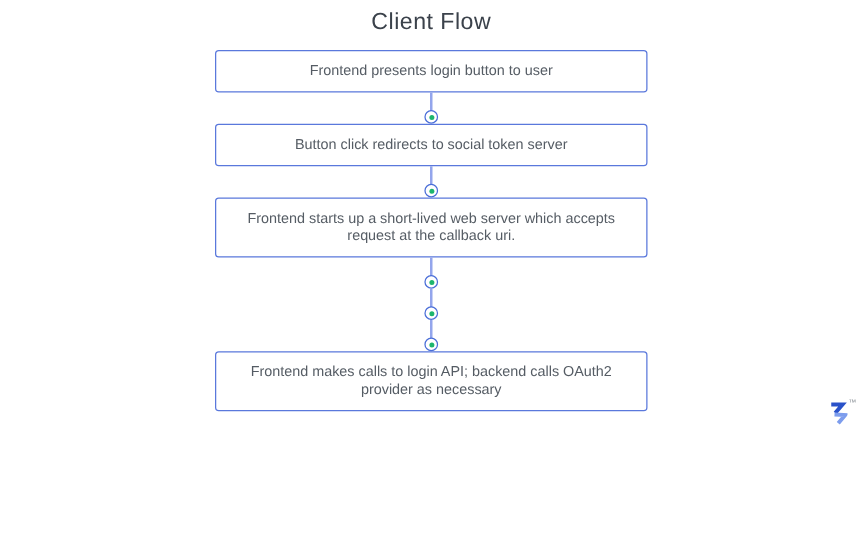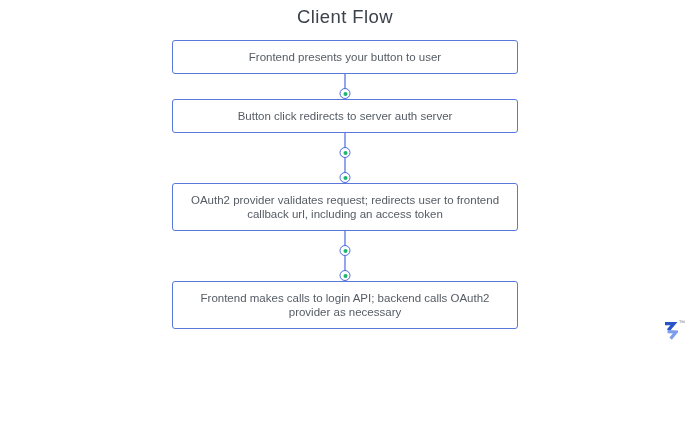--- a/index.html
+++ b/index.html
@@ -96,52 +96,52 @@
 </head>
 <body>
 
 <div class="page">
 
   <h1 class="title">Client Flow</h1>
 
   <div class="flow">
 
     <div class="flow-box">
-      <span>Frontend presents your button to user</span>
+      <span>Frontend presents login button to user</span>
     </div>
 
     <div class="connector">
       <span class="connector-line"></span>
       <span class="connector-node">
           <span class="connector-dot"></span>
         </span>
     </div>
 
     <div class="flow-box">
-      <span>Button click redirects to server auth server</span>
+      <span>Button click redirects to social token server</span>
     </div>
 
     <div class="connector">
       <span class="connector-line"></span>
       <span class="connector-node">
           <span class="connector-dot"></span>
         </span>
     </div>
 
+    <div class="flow-box">
+      <span>Frontend starts up a short-lived web server which accepts request at the callback uri.</span>
+    </div>
 
     <div class="connector">
       <span class="connector-line"></span>
       <span class="connector-node">
           <span class="connector-dot"></span>
         </span>
     </div>
 
-    <div class="flow-box">
-      <span>OAuth2 provider validates request; redirects user to frontend callback url, including an access token</span>
-    </div>
 
     <div class="connector">
       <span class="connector-line"></span>
       <span class="connector-node">
           <span class="connector-dot"></span>
         </span>
     </div>
 
 
     <div class="connector">

